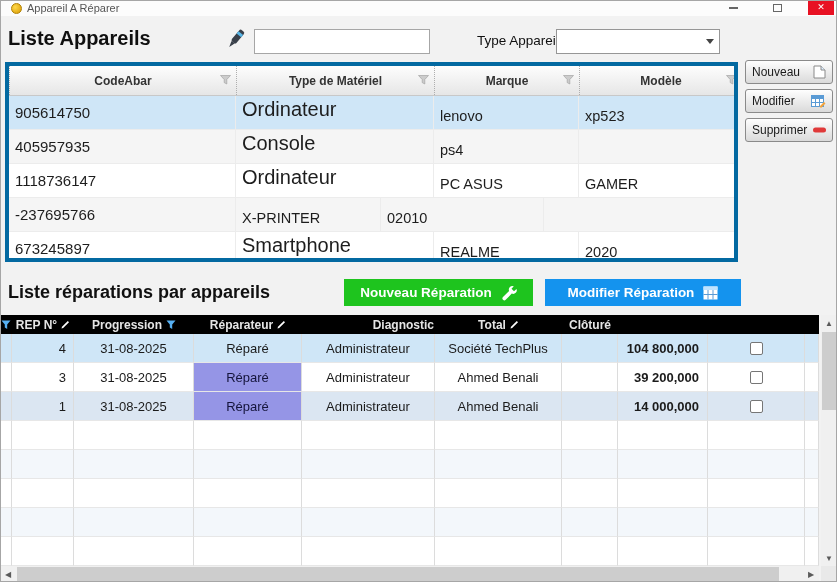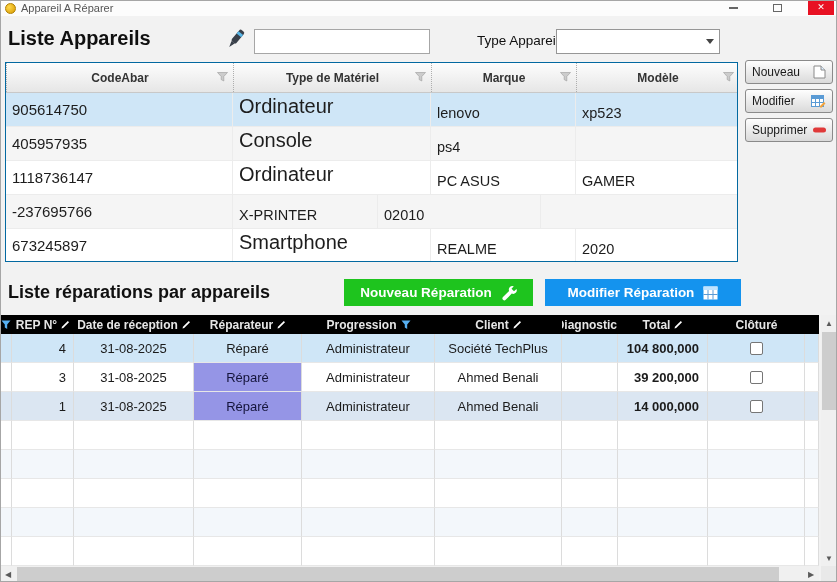--- a/index.html
+++ b/index.html
@@ -1,41 +1,41 @@
 <!DOCTYPE html>
 <html style="--accent-green: #1ec41e; --accent-blue: #1493ee; --selected-row: #cfe6f7; --progress-purple: #9595e6; --grid-header-black: #000000; --close-red: #e81123;"><head>
 <meta charset="utf-8">
 <style>
   * { margin:0; padding:0; box-sizing:border-box; font-family:"Liberation Sans",sans-serif; }
   html,body { width:837px; height:582px; }
   body { position:relative; background:#f2f2f2; overflow:hidden; }
   .frame { position:absolute; inset:0; border:1px solid #a6a6a6; pointer-events:none; z-index:50; }
 
   
-  .titlebar { position:absolute; top:0; left:0; right:0; height:16px; background:#fcfcfc; display:flex; align-items:center; gap:5px; padding-left:5px; }
+  .titlebar { position:absolute; top:0; left:0; right:0; height:16px; background:#fcfcfc; display:flex; align-items:center; gap:5px; padding-left:11px; }
   .app-icon { width:11px; height:11px; border-radius:50%; background:radial-gradient(circle at 35% 35%, #ffd84a, #d89a00); border:1px solid #b07f00; flex:none; }
   .win-title { font-size:11px; color:#555; white-space:nowrap; }
   .win-controls { position:absolute; right:3px; top:0; display:flex; align-items:center; gap:18px; height:15px; }
   .wc { width:26px; height:15px; border:none; background:transparent; display:flex; align-items:center; justify-content:center; cursor:default; }
   .minbar { width:9px; height:2px; background:#666; display:block; }
   .maxbox { width:9px; height:8px; border:1px solid #666; display:block; }
   .wc.close { background:var(--close-red,#e81123); color:#fff; font-size:9px; line-height:1; }
 
   
   .page-title { position:absolute; left:8px; top:27px; font-size:20px; font-weight:bold; color:#101010; }
   .scan-icon { position:absolute; left:221px; top:26px; }
   .code-input { position:absolute; left:254px; top:29px; width:176px; height:25px; border:1px solid #a6a6a6; background:#fff; padding:0 6px; font-size:13px; }
   .type-label { position:absolute; left:477px; top:33px; font-size:13.5px; color:#101010; }
   .combo { position:absolute; left:556px; top:29px; width:164px; height:25px; background:#fff; border:1px solid #969696; display:flex; align-items:center; padding-left:6px; }
   .combo-value { flex:1; font-size:13px; color:#222; }
   .combo-arrow { width:18px; height:100%; display:flex; align-items:center; justify-content:center; }
   .combo-arrow i { width:0; height:0; border-left:4px solid transparent; border-right:4px solid transparent; border-top:5px solid #444; }
 
   
-  .devices-grid { position:absolute; left:5px; top:62px; width:733px; height:200px; background:#fff; border:1px solid #0369a1; overflow:hidden; }
+  .devices-grid { position:absolute; left:5px; top:62px; width:733px; height:200px; background:#fff; border:4px solid #0369a1; overflow:hidden; }
   .dg-header { display:flex; height:30px; background:linear-gradient(#fdfdfd,#e6e6e6); border-bottom:1px solid #c8c8c8; }
   .dg-hcell { position:relative; display:flex; align-items:center; justify-content:center; font-size:12px; font-weight:bold; color:#333; border-left:1px dotted #aeaeae; flex:none; }
   .dg-hcell svg { position:absolute; right:5px; top:9px; }
   .w0{width:227px} .w1{width:198px} .w2{width:145px} .w3{width:163px}
   .dg-row { display:flex; height:34px; border-bottom:1px solid #ececec; background:#fff; }
   .dg-row.alt { background:#f5f5f5; }
   .dg-row.selected { background:var(--selected-row,#cfe6f7); }
   .dg-cell { flex:none; padding-left:6px; font-size:15px; color:#1d1d1d; display:flex; align-items:center; border-right:1px solid #ececec; overflow:hidden; }
   .dg-cell.type { align-items:flex-start; padding-top:2px; font-size:20px; }
   .dg-cell.low { align-items:flex-end; padding-bottom:5px; font-size:14.5px; }
@@ -222,39 +222,27 @@
           <path d="M0.5 0.5 H9.5 L6.2 4.5 V9 L3.8 7.6 V4.5 Z" fill="#57b0f2"></path>
         </svg>
       </div>
     <div class="rg-hcell">
         <span>REP N°</span>
         <svg width="9" height="9" viewBox="0 0 9 9">
           <path d="M0.5 8.5 L1 6.8 L6.8 1 L8 2.2 L2.2 8 Z" fill="#ffffff"></path>
         </svg>
       </div>
     <div class="rg-hcell">
-        <span>Date de réception</span>
-        <svg width="9" height="9" viewBox="0 0 9 9">
-          <path d="M0.5 8.5 L1 6.8 L6.8 1 L8 2.2 L2.2 8 Z" fill="#ffffff"></path>
-        </svg>
-      </div>
-    <div class="rg-hcell">
-        <span>Réparateur</span>
-        <svg width="9" height="9" viewBox="0 0 9 9">
-          <path d="M0.5 8.5 L1 6.8 L6.8 1 L8 2.2 L2.2 8 Z" fill="#ffffff"></path>
-        </svg>
-      </div>
-    <div class="rg-hcell">
         <span>Progression</span>
         <svg width="10" height="10" viewBox="0 0 10 10">
           <path d="M0.5 0.5 H9.5 L6.2 4.5 V9 L3.8 7.6 V4.5 Z" fill="#57b0f2"></path>
         </svg>
       </div>
     <div class="rg-hcell">
-        <span>Client</span>
+        <span>Réparateur</span>
         <svg width="9" height="9" viewBox="0 0 9 9">
           <path d="M0.5 8.5 L1 6.8 L6.8 1 L8 2.2 L2.2 8 Z" fill="#ffffff"></path>
         </svg>
       </div>
     <div class="rg-hcell diag">
         <span>Diagnostic</span>
       </div>
     <div class="rg-hcell">
         <span>Total</span>
         <svg width="9" height="9" viewBox="0 0 9 9">

